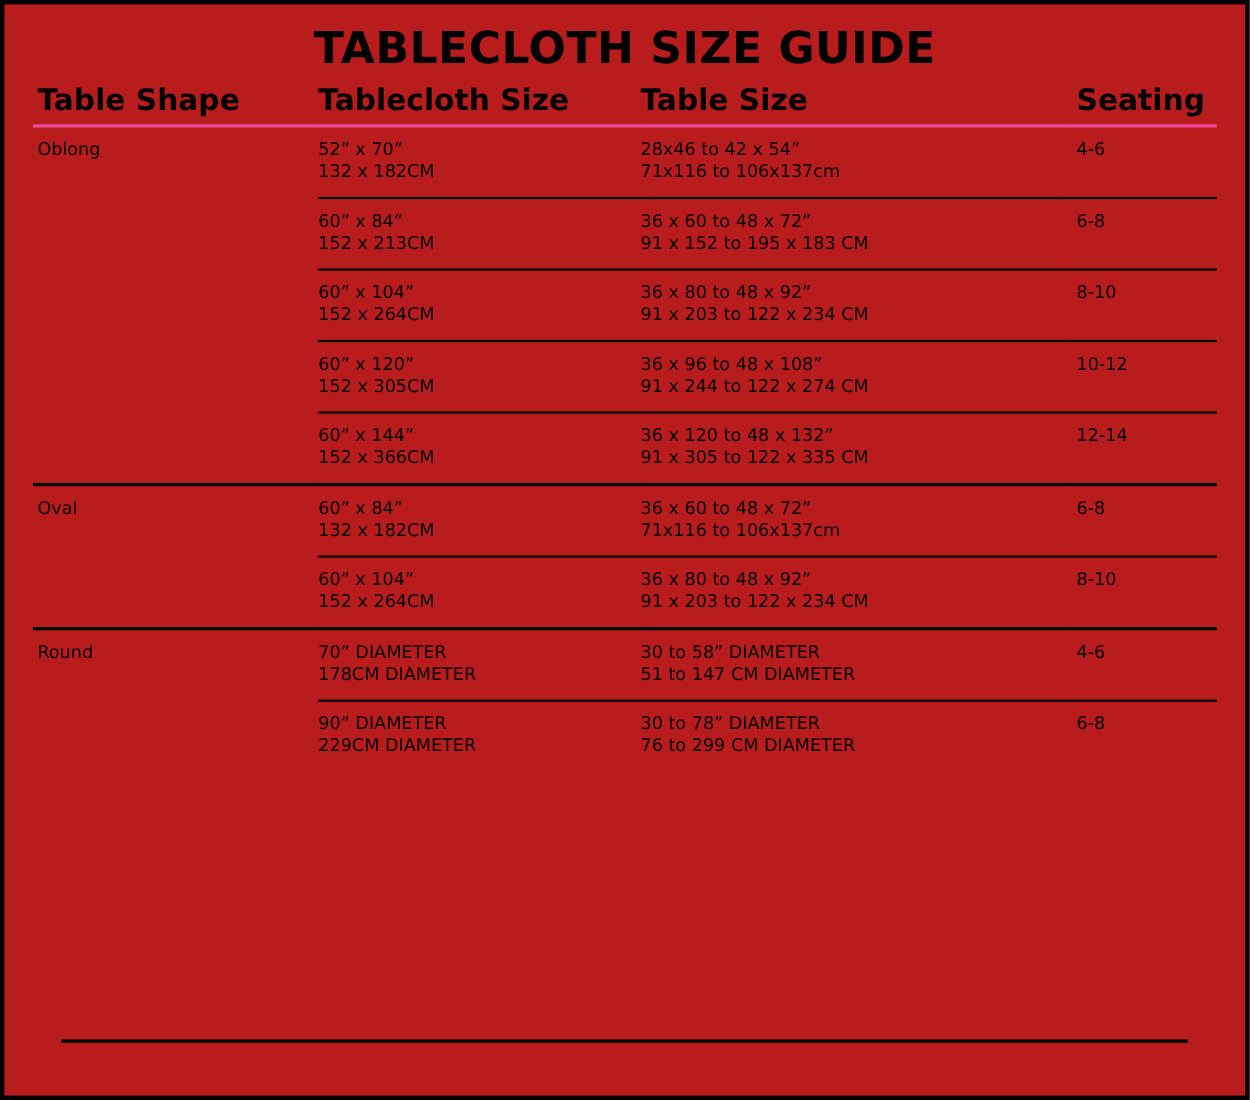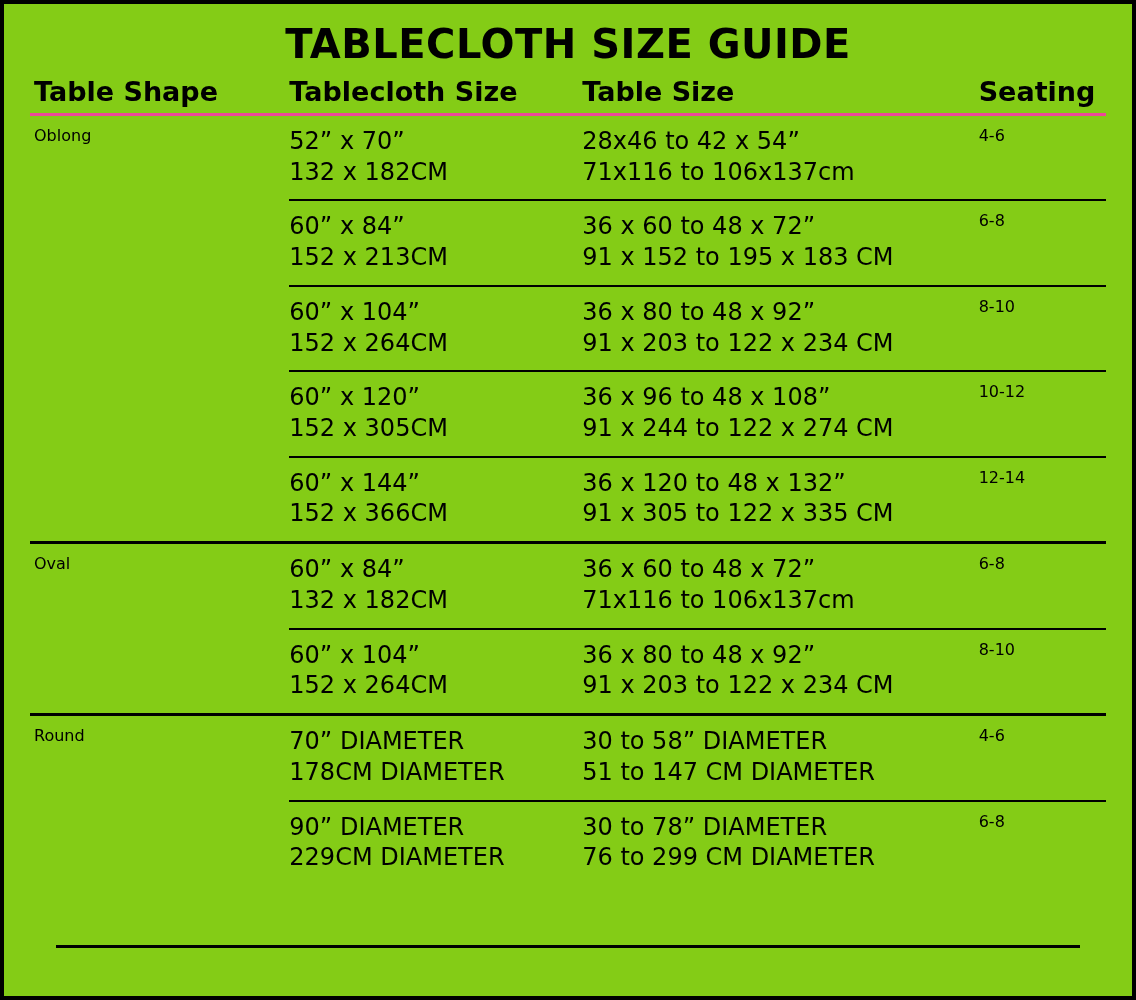--- a/index.html
+++ b/index.html
@@ -14,21 +14,21 @@
     color: #000000;
     overflow: hidden;
   }
 
   .page {
     position: relative;
     width: 1136px;
     height: 1000px;
     box-sizing: border-box;
     border: 4px solid #000;
-    background: #84cc16;
+    background: #b91c1c;
   }
 
   .inner {
     position: relative;
     width: 100%;
     height: 100%;
     box-sizing: border-box;
     padding: 14px 26px 0 26px;
   }
 
@@ -61,21 +61,21 @@
   }
   th.shape { padding-left: 4px; }
   th.seating { padding-left: 10px; }
 
   thead tr {
     border-bottom: 3px solid #ec4899;
   }
 
   td {
     vertical-align: top;
-    font-size: 24px;
+    font-size: 16px;
     line-height: 1.28;
     padding: 10px 0 12px 0;
   }
 
   td.shape-cell {
     position: relative;
     padding-left: 4px;
     font-size: 24px;
   }
 

